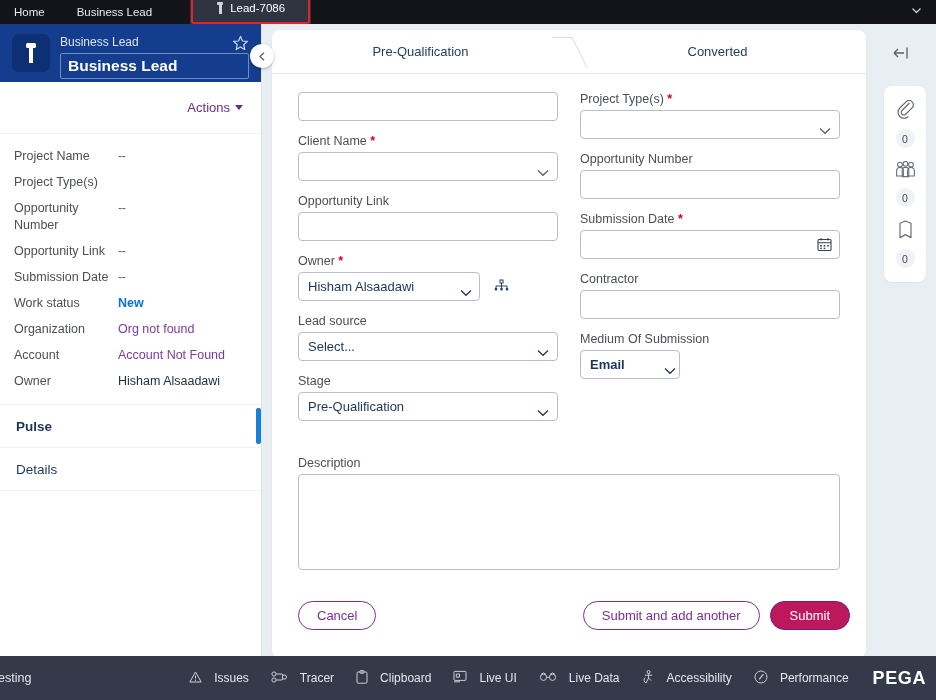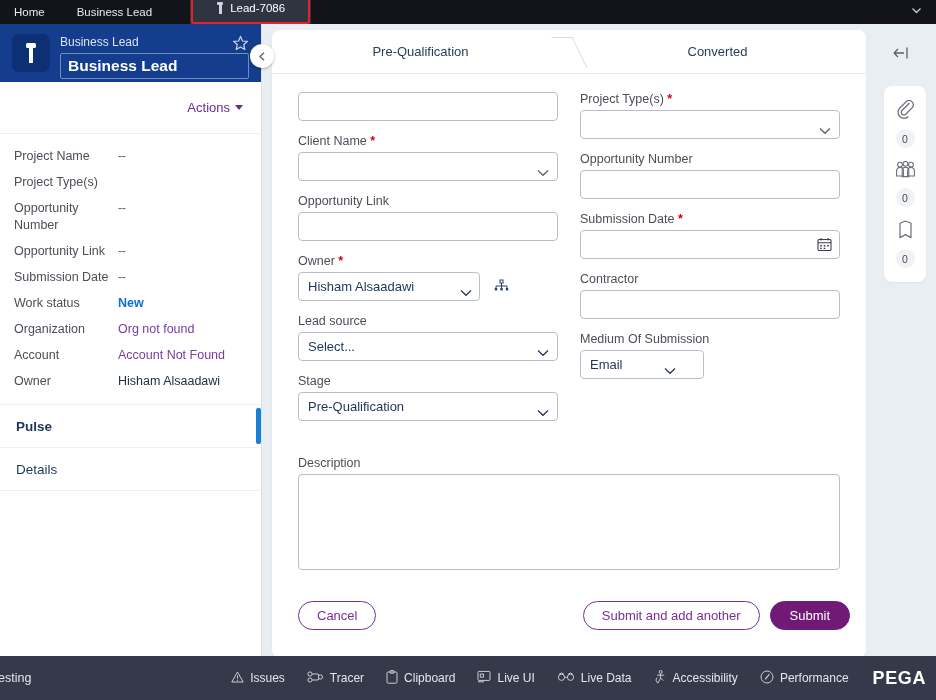--- a/index.html
+++ b/index.html
@@ -151,39 +151,39 @@
   .inp {
     width: 100%; height: 29px; border: 1px solid #b9bec5; border-radius: 4px;
     background: #fff; font-size: 13px; color: #1d3557;
     padding: 0 9px; font-family: inherit; outline: none;
   }
   .sel-wrap { position: relative; }
   .sel-wrap .chev {
     position: absolute; right: 9px; top: 11px; pointer-events: none;
   }
   .inp.narrow { width: 182px; }
-  .inp.xnarrow { width: 124px; }
+  .inp.xnarrow { width: 100px; font-weight: bold; }
   .cal-icon { position: absolute; right: 8px; top: 7px; }
   .orgchart { position: absolute; left: 196px; top: 7px; cursor: pointer; }
 
   .ta-lbl { margin-top: 3px; }
   textarea.inp { height: 96px; padding: 7px 9px; resize: none; }
 
   .btnrow {
     display: flex; align-items: flex-end; padding: 14px 16px 0 26px;
   }
   .btn {
     border-radius: 16px; font-size: 13px; cursor: pointer; font-family: inherit;
     height: 29px; display: inline-flex; align-items: center; justify-content: center;
   }
   .btn.ghost {
     border: 1px solid #7b2d96; color: #7b2d96; background: #fff; padding: 0 18px;
   }
   .btn.solid {
-    border: 1px solid #6a1b8c; color: #fff; background: #701a75; padding: 0 19px;
+    border: 1px solid #6a1b8c; color: #fff; background: #be185d; padding: 0 19px;
   }
   .spacer { flex: 1; }
   .gap { width: 10px; }
 
   
   .hidden-btn {
     position: absolute; left: 805px; top: 662px; width: 62px; height: 24px;
     border: 1.4px solid #7b2d96; border-radius: 14px; background: #fff; z-index: 1;
   }
 
@@ -207,21 +207,21 @@
   }
 
   
   .devbar {
     position: absolute; left: 0; bottom: 0; width: 936px; height: 44px;
     background: #353a4a; display: flex; align-items: center; z-index: 20;
     padding-left: 0; font-size: 12px; color: #e4e6eb;
   }
   .dev-left { padding-left: 0; margin-left: -2px; font-size: 12.5px; color: #e4e6eb; }
   .dev-item {
-    display: flex; align-items: center; gap: 6px; cursor: pointer;
+    display: flex; align-items: center; gap: 12px; cursor: pointer;
     margin-left: 22px; white-space: nowrap; justify-content: flex-end;
   }
   .pega {
     font-weight: bold; font-size: 18px; letter-spacing: .6px;
     color: #fff; margin-left: 24px; margin-right: 10px;
   }
 </style>
 </head>
 <body>
 

